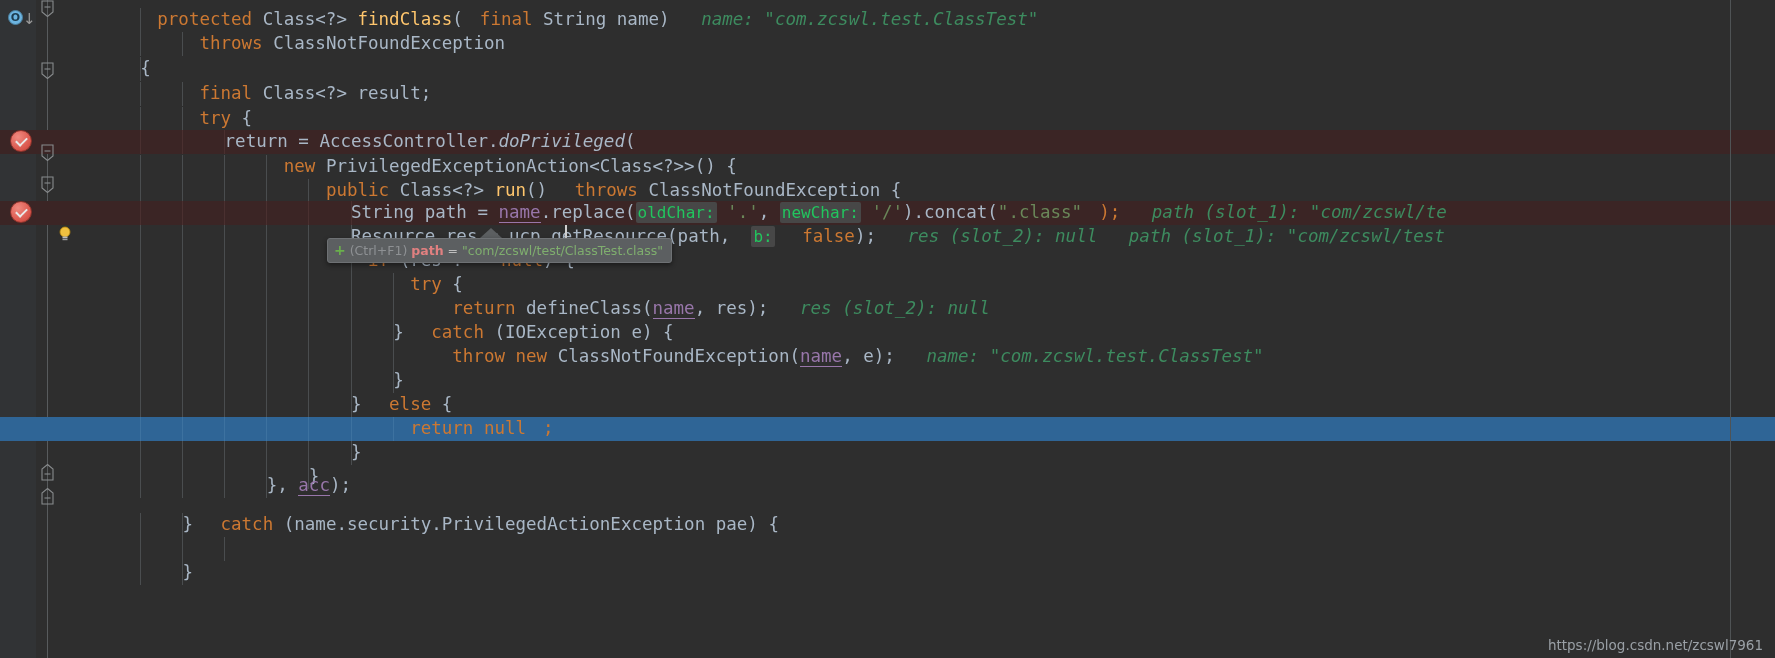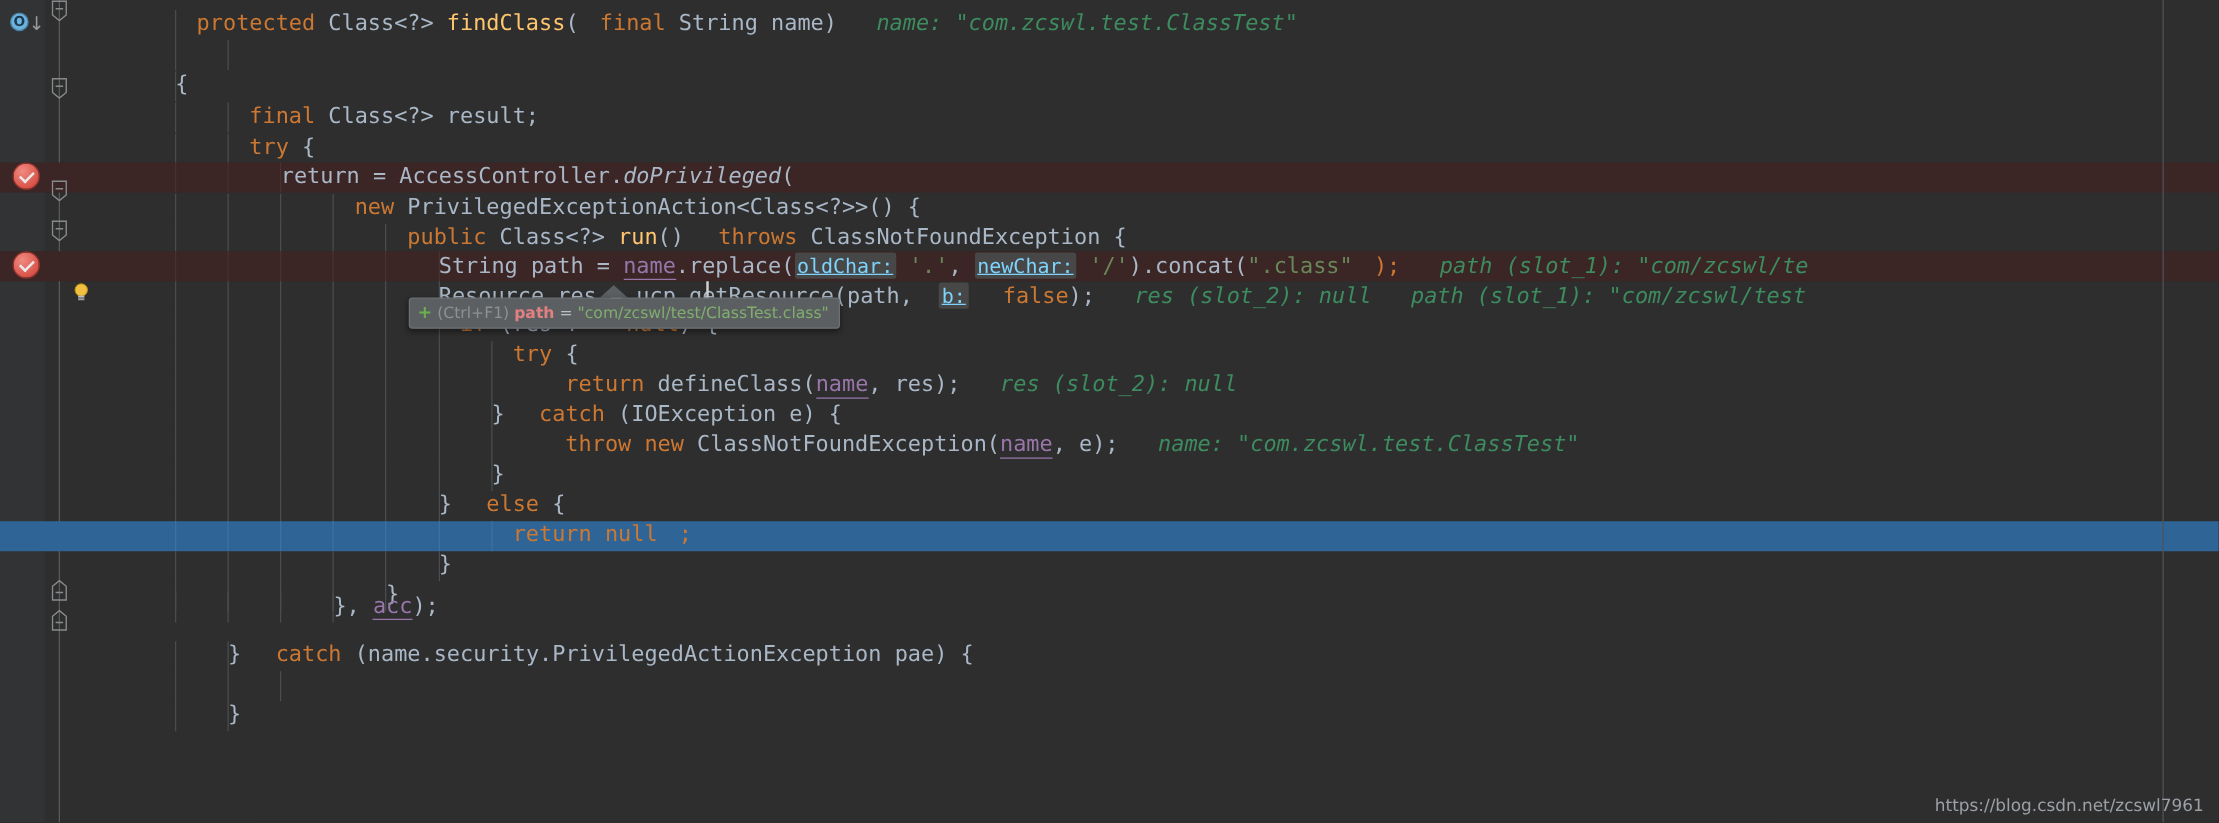--- a/index.html
+++ b/index.html
@@ -65,26 +65,25 @@
 
   
   .kw   { color: #cc7832; padding-left: 17px; }
   .txt  { color: #a9b7c6; }
   .str  { color: #6a8759; }
   .fn   { color: #ffc66d; }
   .ital { font-style: italic; }
   .field{ color: #9876aa; border-bottom: 1px solid #9876aa; }
   .hint { color: #3d8b5f; font-style: italic; }
   .phint {
-    color: #7dd3fc;
+    color: #22c55e;
     background: #474747;
     border-radius: 2px;
     padding: 1px 2px;
     font-size: 16px;
-    text-decoration: underline;
   }
 
   
   .g-icon { position: absolute; }
   .override-icon {
     width: 15px; height: 15px;
     border-radius: 50%;
     background: #6cb4e0;
     border: 1px solid #4a7f9e;
     box-sizing: border-box;
@@ -178,21 +177,21 @@
 <body>
 
 <div id="editor">
 
   <div class="gutter"></div>
   <div class="gutter-sep"></div>
   <div class="foldbar"></div>
 
   <div id="rows">
       <div class="row" style="top: 8px;"><div class="indentguide" style="left: 140.16px;"></div><span class="code"><span class="txt">        </span><span class="kw">protected </span><span class="txt">Class&lt;?&gt; </span><span class="fn">findClass</span><span class="txt">(</span><span class="kw">final </span><span class="txt">String name)</span><span class="txt">   </span><span class="hint">name: "com.zcswl.test.ClassTest"</span></span></div>
-      <div class="row" style="top: 32px;"><div class="indentguide" style="left: 140.16px;"></div><div class="indentguide" style="left: 182.24px;"></div></div>
+      <div class="row" style="top: 32px;"><div class="indentguide" style="left: 140.16px;"></div><div class="indentguide" style="left: 182.24px;"></div><span class="code"><span class="txt">            </span><span class="kw">throws </span><span class="txt">ClassNotFoundException</span></span></div>
       <div class="row" style="top: 57px;"><div class="indentguide" style="left: 140.16px;"></div><span class="code"><span class="txt">        {</span></span></div>
       <div class="row" style="top: 82px;"><div class="indentguide" style="left: 140.16px;"></div><div class="indentguide" style="left: 182.24px;"></div><span class="code"><span class="txt">            </span><span class="kw">final </span><span class="txt">Class&lt;?&gt; result;</span></span></div>
       <div class="row" style="top: 107px;"><div class="indentguide" style="left: 140.16px;"></div><div class="indentguide" style="left: 182.24px;"></div><span class="code"><span class="txt">            </span><span class="kw">try </span><span class="txt">{</span></span></div>
       <div class="row bp" style="top: 130px;"><div class="indentguide" style="left: 140.16px;"></div><div class="indentguide" style="left: 182.24px;"></div><div class="indentguide" style="left: 224.32px;"></div><span class="code"><span class="txt">                return = AccessController.</span><span class="ital">doPrivileged</span><span class="txt">(</span></span></div>
       <div class="row" style="top: 155px;"><div class="indentguide" style="left: 140.16px;"></div><div class="indentguide" style="left: 182.24px;"></div><div class="indentguide" style="left: 224.32px;"></div><div class="indentguide" style="left: 266.4px;"></div><span class="code"><span class="txt">                    </span><span class="kw">new </span><span class="txt">PrivilegedExceptionAction&lt;Class&lt;?&gt;&gt;() {</span></span></div>
       <div class="row" style="top: 179px;"><div class="indentguide" style="left: 140.16px;"></div><div class="indentguide" style="left: 182.24px;"></div><div class="indentguide" style="left: 224.32px;"></div><div class="indentguide" style="left: 266.4px;"></div><div class="indentguide" style="left: 308.48px;"></div><span class="code"><span class="txt">                        </span><span class="kw">public </span><span class="txt">Class&lt;?&gt; </span><span class="fn">run</span><span class="txt">() </span><span class="kw">throws </span><span class="txt">ClassNotFoundException {</span></span></div>
       <div class="row bp" style="top: 201px;"><div class="indentguide" style="left: 140.16px;"></div><div class="indentguide" style="left: 182.24px;"></div><div class="indentguide" style="left: 224.32px;"></div><div class="indentguide" style="left: 266.4px;"></div><div class="indentguide" style="left: 308.48px;"></div><div class="indentguide" style="left: 350.56px;"></div><span class="code"><span class="txt">                            String path = </span><span class="field">name</span><span class="txt">.replace(</span><span class="phint">oldChar:</span><span class="txt"> </span><span class="str">'.'</span><span class="txt">, </span><span class="phint">newChar:</span><span class="txt"> </span><span class="str">'/'</span><span class="txt">).concat(</span><span class="str">".class"</span><span class="kw">);</span><span class="txt">   </span><span class="hint">path (slot_1): "com/zcswl/te</span></span></div>
       <div class="row" style="top: 225px;"><div class="indentguide" style="left: 140.16px;"></div><div class="indentguide" style="left: 182.24px;"></div><div class="indentguide" style="left: 224.32px;"></div><div class="indentguide" style="left: 266.4px;"></div><div class="indentguide" style="left: 308.48px;"></div><div class="indentguide" style="left: 350.56px;"></div><span class="code"><span class="txt">                            Resource res = ucp.</span><span class="txt">getResource(path,  </span><span class="phint">b:</span><span class="txt"> </span><span class="kw">false</span><span class="txt">);</span><span class="txt">   </span><span class="hint">res (slot_2): null   path (slot_1): "com/zcswl/test</span></span></div>
       <div class="row" style="top: 249px;"><div class="indentguide" style="left: 140.16px;"></div><div class="indentguide" style="left: 182.24px;"></div><div class="indentguide" style="left: 224.32px;"></div><div class="indentguide" style="left: 266.4px;"></div><div class="indentguide" style="left: 308.48px;"></div><div class="indentguide" style="left: 350.56px;"></div><span class="code"><span class="txt">                            </span><span class="kw">if </span><span class="txt">(res != </span><span class="kw">null</span><span class="txt">) {</span></span></div>
       <div class="row" style="top: 273px;"><div class="indentguide" style="left: 140.16px;"></div><div class="indentguide" style="left: 182.24px;"></div><div class="indentguide" style="left: 224.32px;"></div><div class="indentguide" style="left: 266.4px;"></div><div class="indentguide" style="left: 308.48px;"></div><div class="indentguide" style="left: 350.56px;"></div><div class="indentguide" style="left: 392.64px;"></div><span class="code"><span class="txt">                                </span><span class="kw">try </span><span class="txt">{</span></span></div>

